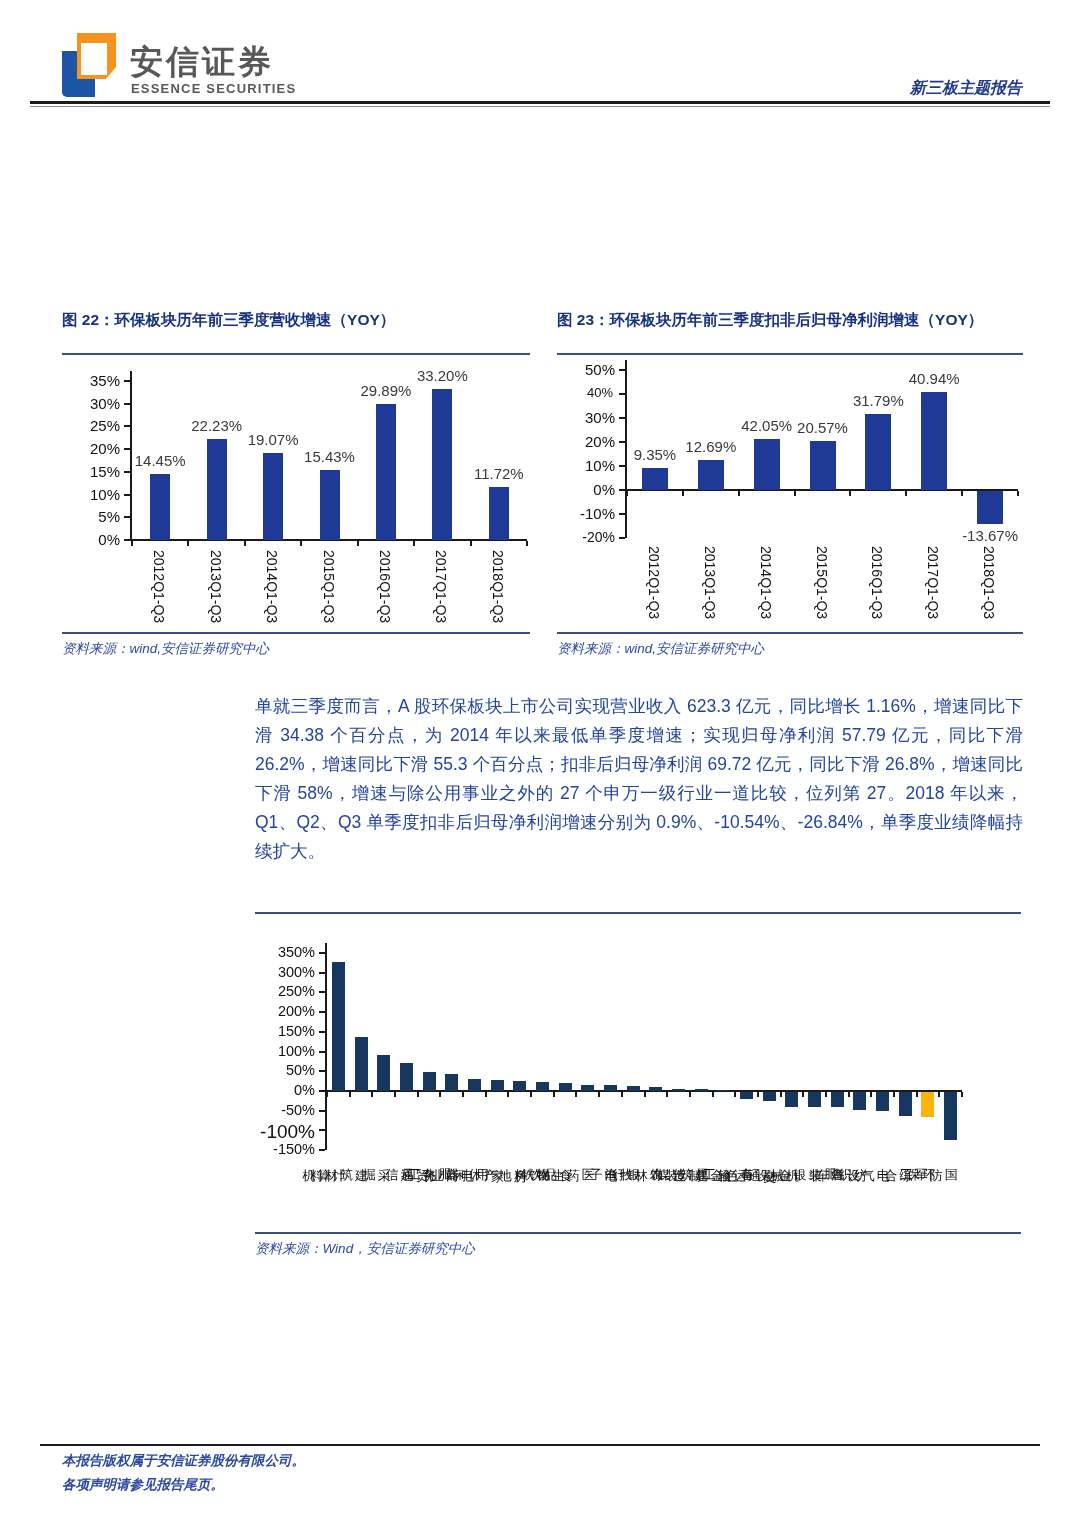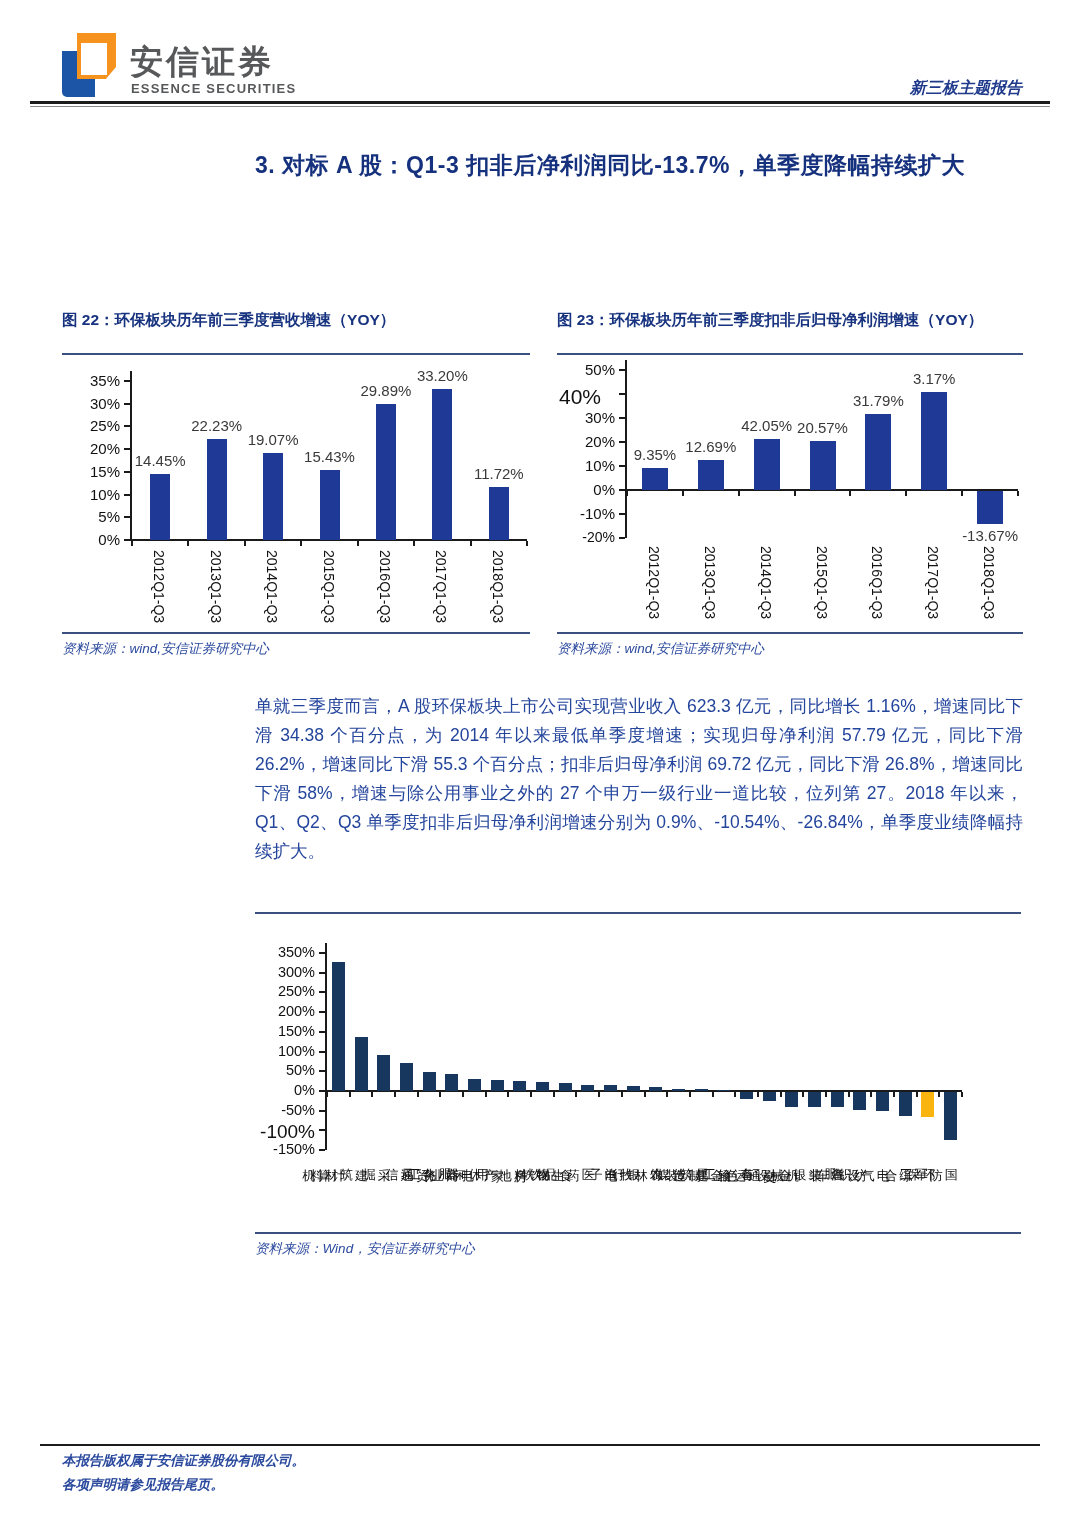--- a/index.html
+++ b/index.html
@@ -48,21 +48,20 @@
     <div class="blue"></div>
     <div class="orange"></div>
     <div class="white"></div>
   </div>
   <div class="abs brand-cn">安信证券</div>
   <div class="abs brand-en">ESSENCE SECURITIES</div>
   <div class="abs report-type">新三板主题报告</div>
   <div class="abs hr-main"></div>
   <div class="abs hr-sub"></div>
 
-  <div class="abs sec-title">3. 对标 A 股：Q1-3 扣非后净利润同比-13.7%，单季度降幅持续扩大</div>
   <div class="abs para para2">单就三季度而言，A 股环保板块上市公司实现营业收入 623.3 亿元，同比增长 1.16%，增速同比下滑 34.38 个百分点，为 2014 年以来最低单季度增速；实现归母净利润 57.79 亿元，同比下滑 26.2%，增速同比下滑 55.3 个百分点；扣非后归母净利润 69.72 亿元，同比下滑 26.8%，增速同比下滑 58%，增速与除公用事业之外的 27 个申万一级行业一道比较，位列第 27。2018 年以来，Q1、Q2、Q3 单季度扣非后归母净利润增速分别为 0.9%、-10.54%、-26.84%，单季度业绩降幅持续扩大。</div>
 
   <div class="abs fig-title" style="left:62px;top:308px;width:468px;">
     <span>图 22：</span><span>环保板块历年前三季度营收增速（YOY）</span>
   </div>
   <div class="abs fig-rule" style="left:62px;top:353px;width:468px;"></div>
   <div class="abs" style="left:0;top:0;">
       <div class="abs axis-line" style="left: 130px; top: 371px; width: 2px; height: 169px;"></div>
       <div class="abs axis-line" style="left: 124px; top: 380px; width: 6px; height: 2px;"></div>
       <div class="abs tick-label" style="left: 54px; top: 372px; width: 66px; font-size: 15px;">35%</div>
@@ -116,21 +115,21 @@
 
   <div class="abs fig-title" style="left:557px;top:308px;width:430px;">
     <span>图 23：</span><span>环保板块历年前三季度扣非后归母净利润增速（YOY）</span>
   </div>
   <div class="abs fig-rule" style="left:557px;top:353px;width:466px;"></div>
   <div class="abs" style="left:0;top:0;">
       <div class="abs axis-line" style="left: 625px; top: 360px; width: 2px; height: 178px;"></div>
       <div class="abs axis-line" style="left: 619px; top: 369px; width: 6px; height: 2px;"></div>
       <div class="abs tick-label" style="left: 549px; top: 361px; width: 66px; font-size: 15px;">50%</div>
       <div class="abs axis-line" style="left: 619px; top: 393px; width: 6px; height: 2px;"></div>
-      <div class="abs tick-label" style="left: 535px; top: 385px; width: 66px; font-size: 21px;">40%</div>
+      <div class="abs tick-label" style="left: 547px; top: 385px; width: 66px; font-size: 13px;">40%</div>
       <div class="abs axis-line" style="left: 619px; top: 417px; width: 6px; height: 2px;"></div>
       <div class="abs tick-label" style="left: 549px; top: 409px; width: 66px; font-size: 15px;">30%</div>
       <div class="abs axis-line" style="left: 619px; top: 441px; width: 6px; height: 2px;"></div>
       <div class="abs tick-label" style="left: 549px; top: 433px; width: 66px; font-size: 15px;">20%</div>
       <div class="abs axis-line" style="left: 619px; top: 465px; width: 6px; height: 2px;"></div>
       <div class="abs tick-label" style="left: 549px; top: 457px; width: 66px; font-size: 15px;">10%</div>
       <div class="abs axis-line" style="left: 619px; top: 489px; width: 6px; height: 2px;"></div>
       <div class="abs tick-label" style="left: 549px; top: 481px; width: 66px; font-size: 15px;">0%</div>
       <div class="abs axis-line" style="left: 619px; top: 513px; width: 6px; height: 2px;"></div>
       <div class="abs tick-label" style="left: 549px; top: 505px; width: 66px; font-size: 15px;">-10%</div>
@@ -154,21 +153,21 @@
       <div class="abs " style="left: 753.643px; top: 439.072px; width: 26px; height: 50.928px; background: rgb(30, 58, 150);"></div>
       <div class="abs bar-label" style="left: 766.643px; top: 417.072px;">42.05%</div>
       <div class="abs cat-rot" style="left: 773.643px; top: 546px;">2014Q1-Q3</div>
       <div class="abs " style="left: 809.5px; top: 440.632px; width: 26px; height: 49.368px; background: rgb(30, 58, 150);"></div>
       <div class="abs bar-label" style="left: 822.5px; top: 418.632px;">20.57%</div>
       <div class="abs cat-rot" style="left: 829.5px; top: 546px;">2015Q1-Q3</div>
       <div class="abs " style="left: 865.357px; top: 413.704px; width: 26px; height: 76.296px; background: rgb(30, 58, 150);"></div>
       <div class="abs bar-label" style="left: 878.357px; top: 391.704px;">31.79%</div>
       <div class="abs cat-rot" style="left: 885.357px; top: 546px;">2016Q1-Q3</div>
       <div class="abs " style="left: 921.214px; top: 391.744px; width: 26px; height: 98.256px; background: rgb(30, 58, 150);"></div>
-      <div class="abs bar-label" style="left: 934.214px; top: 369.744px;">3.17%</div>
+      <div class="abs bar-label" style="left: 934.214px; top: 369.744px;">40.94%</div>
       <div class="abs cat-rot" style="left: 941.214px; top: 546px;">2017Q1-Q3</div>
       <div class="abs " style="left: 977.071px; top: 491px; width: 26px; height: 32.808px; background: rgb(30, 58, 150);"></div>
       <div class="abs bar-label" style="left: 990.071px; top: 526.808px;">-13.67%</div>
       <div class="abs cat-rot" style="left: 997.071px; top: 546px;">2018Q1-Q3</div>
     </div>
   <div class="abs fig-rule" style="left:557px;top:632px;width:466px;"></div>
   <div class="abs src-text" style="left:557px;top:640px;">资料来源：wind,安信证券研究中心</div>
 
   <div class="abs fig-rule" style="left:255px;top:912px;width:766px;"></div>
   <div class="abs" style="left:0;top:0;">

